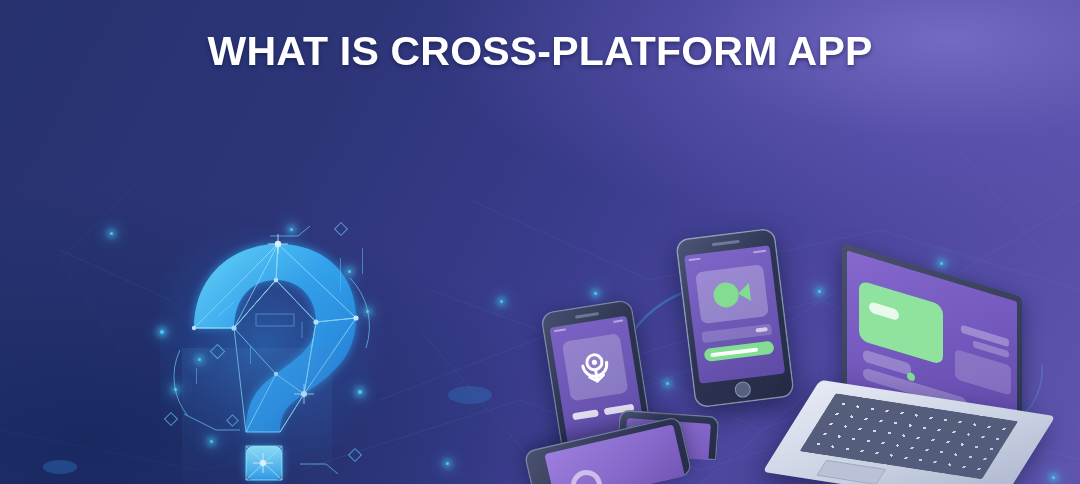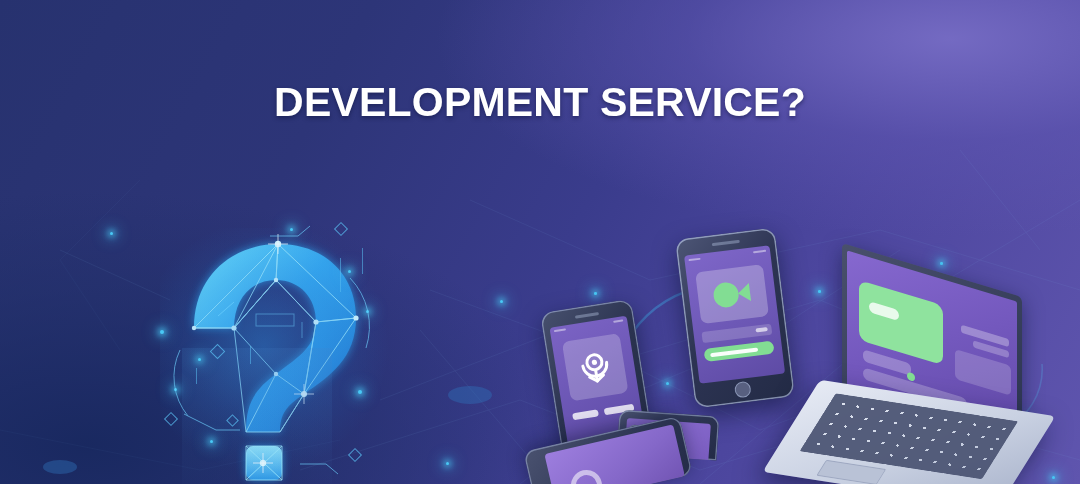--- a/index.html
+++ b/index.html
@@ -131,22 +131,21 @@
   <svg class="netlines" style="opacity:.75" width="1080" height="484" viewBox="0 0 1080 484">
     <path d="M612 393 a112 112 0 0 1 115 -108" stroke="#3f8fd0" stroke-width="2.4" fill="none" opacity=".75"></path>
     <path d="M955 484 a104 104 0 0 0 58 -112" stroke="#3f8fd0" stroke-width="2.2" fill="none" opacity=".55"></path>
     <path d="M1002 430 a66 66 0 0 0 40 -66" stroke="#54a4e0" stroke-width="1.6" fill="none" opacity=".45"></path>
     <ellipse cx="470" cy="395" rx="22" ry="9" fill="#2f72bb" opacity=".55"></ellipse>
     <ellipse cx="60" cy="467" rx="17" ry="7" fill="#2f72bb" opacity=".55"></ellipse>
   </svg>
 
   <div class="headings">
     <h1 class="title">
-      <br>
-      <span>DEVELOPMENT SERVICE?</span>
+      <span>WHAT IS CROSS-PLATFORM APP</span><br>
     </h1>
   </div>
 
   <div class="qwrap">
     <div class="qglow"></div>
     <div class="qpedestal"></div>
 
     <svg width="250" height="266" viewBox="0 0 250 266">
       <defs>
         <linearGradient id="qg" x1="0" y1="0" x2="1" y2="1">

